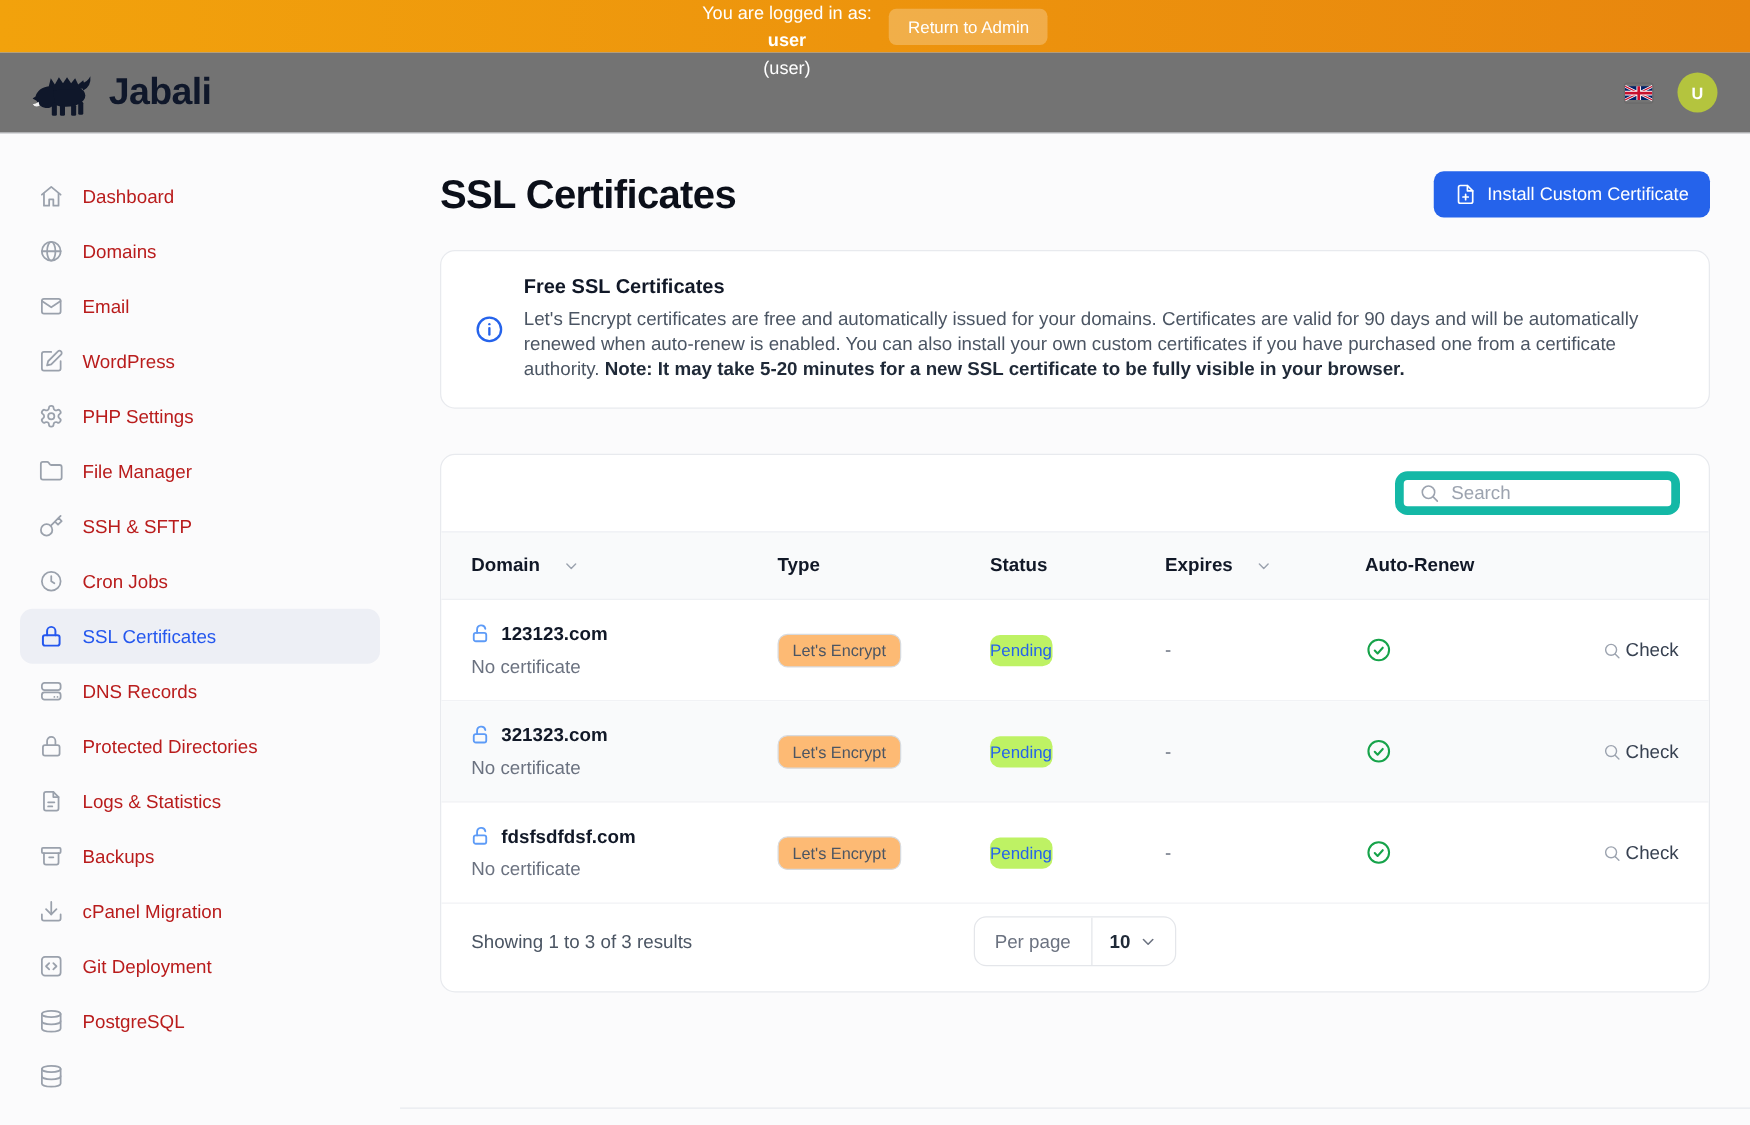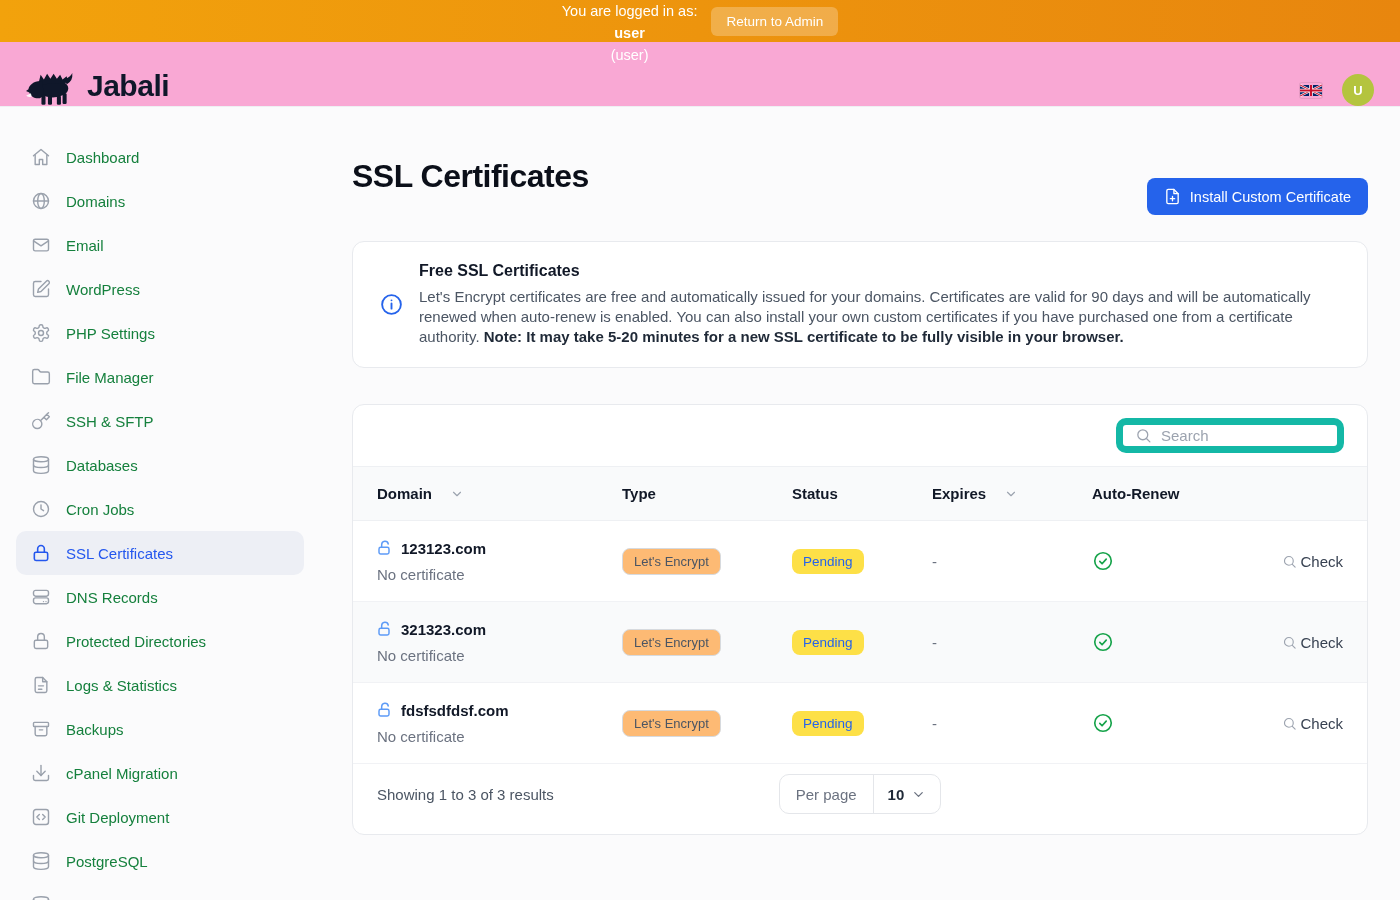--- a/index.html
+++ b/index.html
@@ -17,52 +17,52 @@
   }
   .banner-msg { display:flex; align-items:center; gap:6px;flex-direction:column; }
   .banner-msg b { font-weight:700; }
   .return-btn {
     background:rgba(255,255,255,.25); color:#fff; border:none; border-radius:6px;
     padding:7px 15px; font-size:13.5px; font-family:inherit; cursor:pointer;
   }
 
   
   .topbar {
-    height:65px; background:#f9a8d4; border-bottom:1px solid #eef0f3;
-    display:flex; align-items:flex-end; justify-content:space-between; padding:0 26px;
+    height:65px; background:#737373; border-bottom:1px solid #eef0f3;
+    display:flex; align-items:center; justify-content:space-between; padding:0 26px;
   }
   .brand { display:flex; align-items:center; gap:9px; color:#0f172a; }
   .brand-name { font-size:30px; font-weight:800; letter-spacing:-.5px; }
   .top-right { display:flex; align-items:center; gap:20px; }
   .flag-wrap { width:22px; height:15px; border-radius:2px; overflow:hidden; cursor:pointer; box-shadow:0 0 0 1px rgba(0,0,0,.08); }
   .avatar {
     width:32px; height:32px; border-radius:50%; background:#b4c43e; color:#fff;
     font-size:13px; font-weight:700; display:flex; align-items:center; justify-content:center; cursor:pointer;
   }
 
   
   .layout { display:flex; align-items:flex-start; }
   .sidebar { width:320px; flex-shrink:0; padding:28px 16px 0; }
   .side-item {
     display:flex; align-items:center; gap:15px; height:44px; padding:0 15px;
-    border-radius:10px; color:#15803d; font-size:15px; cursor:pointer;
+    border-radius:10px; color:#b91c1c; font-size:15px; cursor:pointer;
   }
   .side-item .s-ic { color:#9aa1ac; }
   .side-item.active { background:#edeff5; color:#2457ee; font-weight:500; }
   .side-item.active .s-ic { color:#2457ee; }
 
   .right-col { flex:1; display:flex; flex-direction:column; min-height:792px; }
   .main { padding:30px 32px 92px; }
 
   
   .page-head { display:flex; align-items:center; justify-content:space-between; margin-bottom:26px; }
   .page-title { font-size:32px; font-weight:800; letter-spacing:-.5px; color:#0b0f19; }
   .install-btn {
     display:flex; align-items:center; gap:9px; background:#2563eb; color:#fff; border:none;
-    border-radius:8px; height:37px; padding:0 17px; font-size:14.5px; font-family:inherit; cursor:pointer;margin-top:41px;
+    border-radius:8px; height:37px; padding:0 17px; font-size:14.5px; font-family:inherit; cursor:pointer;
   }
 
   
   .info-card {
     background:#fff; border:1px solid #e8eaee; border-radius:12px;
     padding:20px 26px; display:flex; align-items:center; gap:15px; margin-bottom:36px;
   }
   .info-icon { color:#2563eb; flex-shrink:0; }
   .info-title { font-size:16px; font-weight:700; color:#111827; margin-bottom:7px; }
   .info-body { font-size:15px; line-height:20px; color:#4b5563; max-width:930px; }
@@ -93,22 +93,22 @@
   .trow { padding:15px 24px; min-height:81px; border-bottom:1px solid #f1f2f5; }
   .trow.alt { background:#f9fafb; }
   .domain-line { display:flex; align-items:center; gap:8px; font-size:15px; font-weight:600; color:#111827; }
   .unlock-ic { color:#5d9bf7; }
   .cell-sub { font-size:15px; color:#6b7280; margin-top:9px; }
   .badge-type {
     display:inline-block; justify-self:start; border:1px solid #d7dade; background:#fdba74;
     color:#4b5563; font-size:13px; padding:5px 11px; border-radius:8px;
   }
   .badge-status {
-    display:inline-block; justify-self:start; background:#fde047; color:#2563eb;
-    font-size:13.5px; padding:5px 11px; border-radius:8px;
+    display:inline-block; justify-self:start; background:#bef264; color:#2563eb;
+    font-size:13.5px; padding:5px 0; border-radius:8px;
   }
   .dash { color:#6b7280; font-size:15px; }
   .renew-ic { color:#16a34a; }
   .check-btn {
     justify-self:end; display:flex; align-items:center; gap:3px; color:#374151;
     font-size:15px; background:none; border:none; font-family:inherit; cursor:pointer;
   }
   .check-btn .mag { color:#9ca3af; }
 
   .tfoot { display:flex; align-items:center; padding:10px 24px 20px; }
@@ -235,30 +235,20 @@
       <span class="s-ic">
           <svg width="20" height="20" viewBox="0 0 24 24" fill="none" stroke="currentColor" stroke-width="1.7" stroke-linecap="round" stroke-linejoin="round">
             <path d="m21 2-2 2m-7.61 7.61a5.5 5.5 0 1 1-7.778 7.778 5.5 5.5 0 0 1 7.777-7.777zm0 0L15.5 7.5m0 0 3 3L22 7l-3-3m-3.5 3.5L19 4"></path>
           </svg>
         </span>
       <span>SSH &amp; SFTP</span>
     </div>
     <div class="side-item">
       <span class="s-ic">
           <svg width="20" height="20" viewBox="0 0 24 24" fill="none" stroke="currentColor" stroke-width="1.7" stroke-linecap="round" stroke-linejoin="round">
-            <ellipse cx="12" cy="5" rx="9" ry="3"></ellipse>
-            <path d="M3 5v14c0 1.66 4 3 9 3s9-1.34 9-3V5"></path>
-            <path d="M3 12c0 1.66 4 3 9 3s9-1.34 9-3"></path>
-          </svg>
-        </span>
-      <span>Databases</span>
-    </div>
-    <div class="side-item">
-      <span class="s-ic">
-          <svg width="20" height="20" viewBox="0 0 24 24" fill="none" stroke="currentColor" stroke-width="1.7" stroke-linecap="round" stroke-linejoin="round">
             <circle cx="12" cy="12" r="9"></circle>
             <path d="M12 7v5l3 2"></path>
           </svg>
         </span>
       <span>Cron Jobs</span>
     </div>
     <div class="side-item active">
       <span class="s-ic">
           <svg width="20" height="20" viewBox="0 0 24 24" fill="none" stroke="currentColor" stroke-width="1.9" stroke-linecap="round" stroke-linejoin="round">
             <rect x="4" y="11" width="16" height="10" rx="2"></rect>

